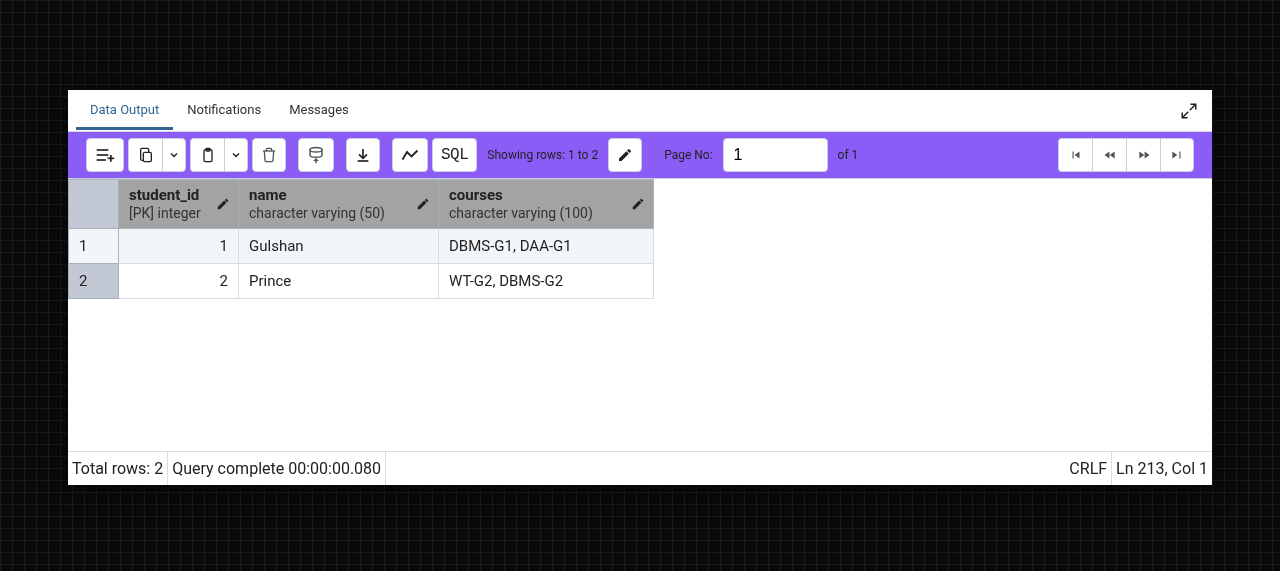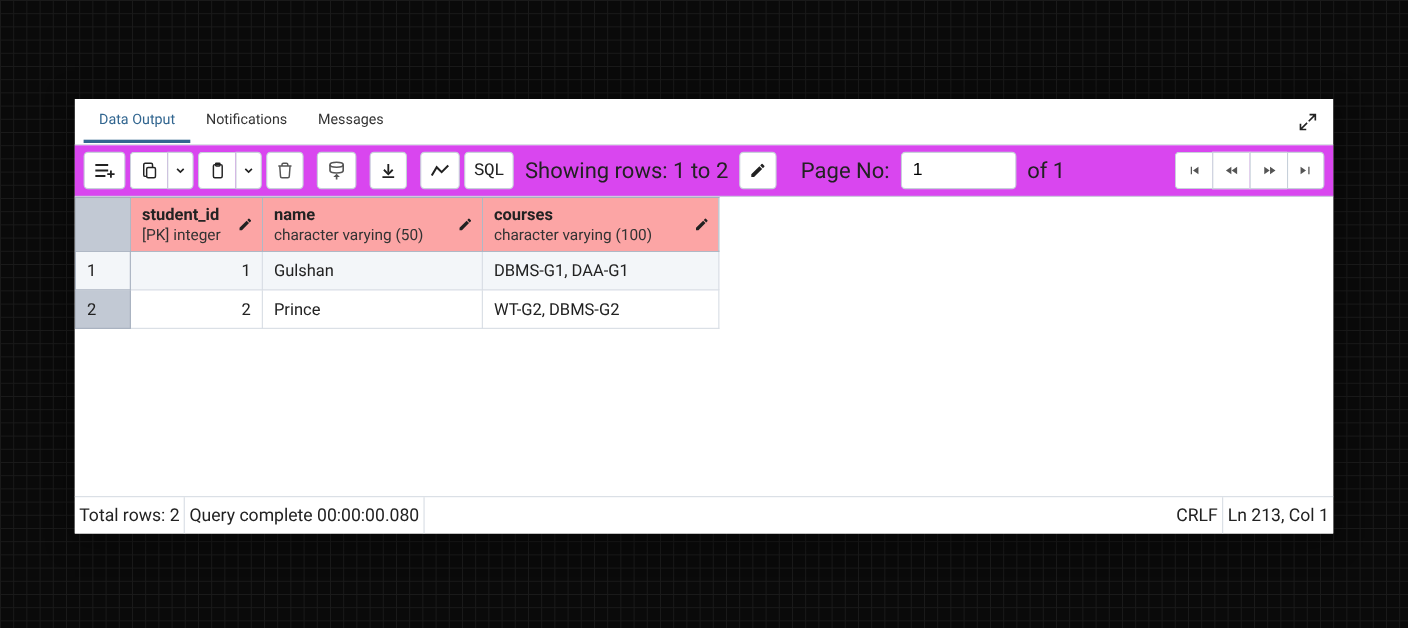--- a/index.html
+++ b/index.html
@@ -46,22 +46,22 @@
     position: absolute;
     right: 10px;
     top: 8px;
     cursor: pointer;
     padding: 4px;
   }
   .toolbar {
     display: flex;
     align-items: center;
     gap: 4px;
-    padding: 6px 8px;
-    background: #d946ef;
+    padding: 6px 18px;
+    background: #8b5cf6;
     border-bottom: 1px solid #c7d0da;
     flex-wrap: nowrap;
   }
   .tbtn {
     background: #fff;
     border: 1px solid #c7d0da;
     border-radius: 4px;
     height: 34px;
     min-width: 34px;
     display: inline-flex;
@@ -69,42 +69,42 @@
     justify-content: center;
     padding: 0 8px;
     cursor: pointer;
     color: #222;
   }
   .tbtn-group { display: inline-flex; }
   .tbtn-group .tbtn { border-radius: 0; border-right: none; }
   .tbtn-group .tbtn:first-child { border-radius: 4px 0 0 4px; }
   .tbtn-group .tbtn:last-child { border-radius: 0 4px 4px 0; border-right: 1px solid #c7d0da; }
   .sql-text { font-family: "Courier New", monospace; font-size: 16px; letter-spacing: -0.5px; font-weight: 500;}
-  .toolbar-text { font-size: 20px; padding: 0 6px; white-space: nowrap; }
+  .toolbar-text { font-size: 12px; padding: 0 6px; white-space: nowrap; }
   .page-input {
     height: 34px;
     width: 105px;
     border: 1px solid #c7d0da;
     border-radius: 4px;
     padding: 0 10px;
     font-size: 16px;
     background: #fff;
   }
   .spacer-flex { flex: 1; }
   .grid-wrap {
     flex: 1;
     overflow: hidden;
     background: #fff;
   }
   table.data {
     border-collapse: collapse;
     font-size: 15px;
   }
   table.data th {
-    background: #fca5a5;
+    background: #a3a3a3;
     text-align: left;
     font-weight: normal;
     border: 1px solid #a7b1bf;
     padding: 6px 10px;
     vertical-align: middle;
     position: relative;
   }
   table.data th.rownum-head {
     width: 50px;
     background: #c2c9d4;

